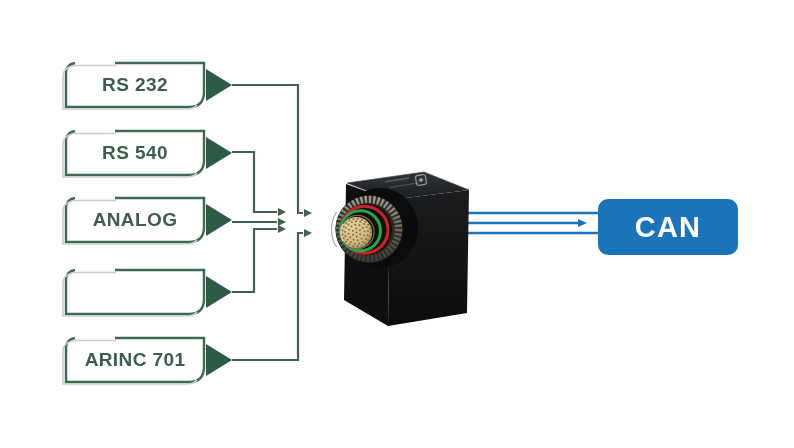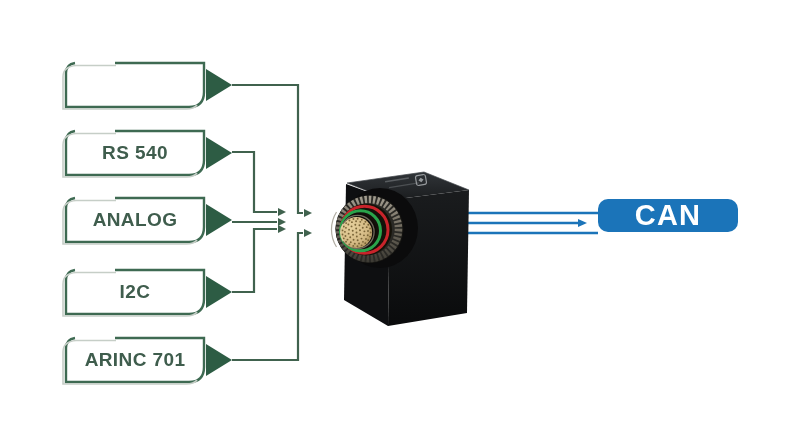--- a/index.html
+++ b/index.html
@@ -11,21 +11,21 @@
   .input-group{position:absolute;left:58px;width:178px;height:52px;}
   .box-frame{position:absolute;left:0;top:0;width:150px;height:52px;}
   .input-label{
     position:absolute;left:8px;top:3px;width:138px;height:45px;
     display:flex;align-items:center;justify-content:center;
     color:#3f5d4d;font-size:19px;font-weight:700;letter-spacing:.4px;
     white-space:nowrap;
   }
   .tri{position:absolute;left:148px;top:10px;width:26px;height:32px;}
   .can-box{
-    position:absolute;left:598px;top:199px;width:140px;height:33px;
+    position:absolute;left:598px;top:199px;width:140px;height:56px;
     background:#1b74b9;border-radius:10px;
     display:flex;align-items:center;justify-content:center;
   }
   .can-label{color:#ffffff;font-size:29px;font-weight:700;letter-spacing:1.2px;}
 </style>
 </head>
 <body>
 
 <div class="canvas">
 
@@ -164,20 +164,21 @@
         <path d="M 343.2 224 A 15.5 15.5 0 0 0 343.2 241" fill="none" stroke="#f3e3ae" stroke-width="1.4" opacity=".8"></path>
       </g>
     </g>
   </svg>
 
   <div class="input-group" style="top:59px">
     <svg class="box-frame" viewBox="0 0 150 52">
       <path d="M 17 4 Q 8 5.5 8 14 L 8 48 L 131 48 Q 146 48 146 33 L 146 4 L 57 4" fill="#ffffff" stroke="#3e6a52" stroke-width="2.4"></path>
       <path d="M 58 6.5 L 18 6.5 Q 5 7.5 5 18 L 5 50 L 128 50 Q 136 50 139 46" fill="none" stroke="#c6cec7" stroke-width="1.6"></path>
     </svg>
+    <span class="input-label">RS 232</span>
     <svg class="tri" viewBox="0 0 26 32">
       <polygon points="0,0 26,16 0,32" fill="#2d5c44"></polygon>
     </svg>
   </div>
 
   <div class="input-group" style="top:127px">
     <svg class="box-frame" viewBox="0 0 150 52">
       <path d="M 17 4 Q 8 5.5 8 14 L 8 48 L 131 48 Q 146 48 146 33 L 146 4 L 57 4" fill="#ffffff" stroke="#3e6a52" stroke-width="2.4"></path>
       <path d="M 58 6.5 L 18 6.5 Q 5 7.5 5 18 L 5 50 L 128 50 Q 136 50 139 46" fill="none" stroke="#c6cec7" stroke-width="1.6"></path>
     </svg>
@@ -196,21 +197,20 @@
     <svg class="tri" viewBox="0 0 26 32">
       <polygon points="0,0 26,16 0,32" fill="#2d5c44"></polygon>
     </svg>
   </div>
 
   <div class="input-group" style="top:266px">
     <svg class="box-frame" viewBox="0 0 150 52">
       <path d="M 17 4 Q 8 5.5 8 14 L 8 48 L 131 48 Q 146 48 146 33 L 146 4 L 57 4" fill="#ffffff" stroke="#3e6a52" stroke-width="2.4"></path>
       <path d="M 58 6.5 L 18 6.5 Q 5 7.5 5 18 L 5 50 L 128 50 Q 136 50 139 46" fill="none" stroke="#c6cec7" stroke-width="1.6"></path>
     </svg>
-    <span class="input-label">I2C</span>
     <svg class="tri" viewBox="0 0 26 32">
       <polygon points="0,0 26,16 0,32" fill="#2d5c44"></polygon>
     </svg>
   </div>
 
   <div class="input-group" style="top:334px">
     <svg class="box-frame" viewBox="0 0 150 52">
       <path d="M 17 4 Q 8 5.5 8 14 L 8 48 L 131 48 Q 146 48 146 33 L 146 4 L 57 4" fill="#ffffff" stroke="#3e6a52" stroke-width="2.4"></path>
       <path d="M 58 6.5 L 18 6.5 Q 5 7.5 5 18 L 5 50 L 128 50 Q 136 50 139 46" fill="none" stroke="#c6cec7" stroke-width="1.6"></path>
     </svg>

